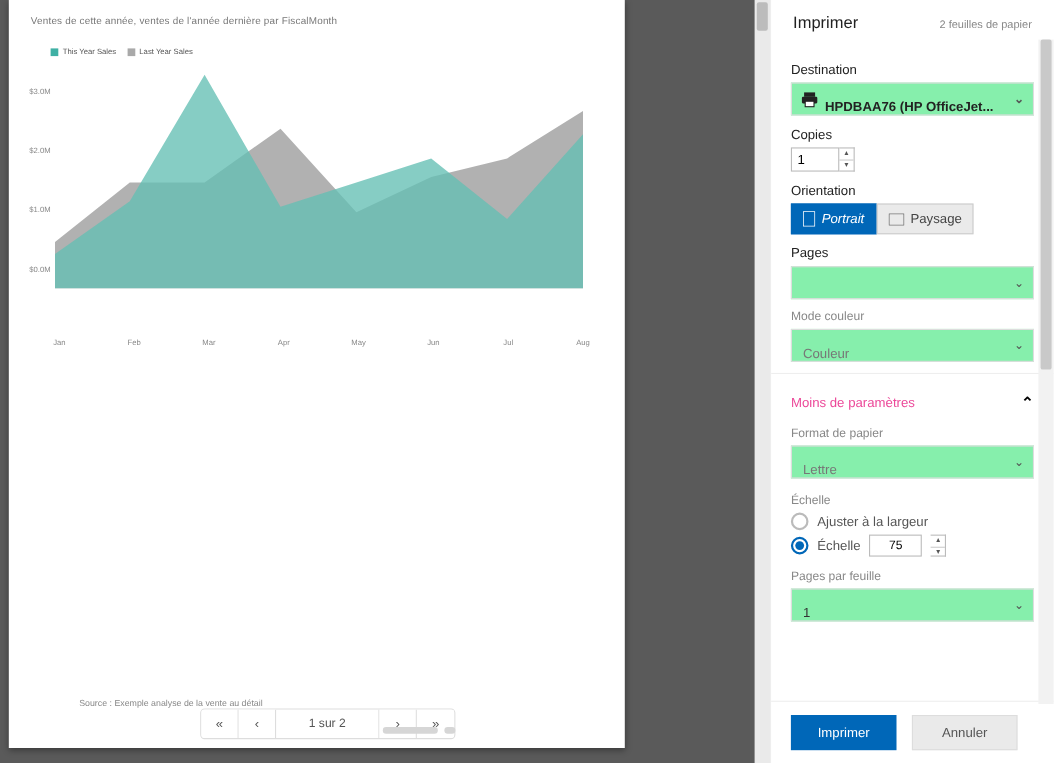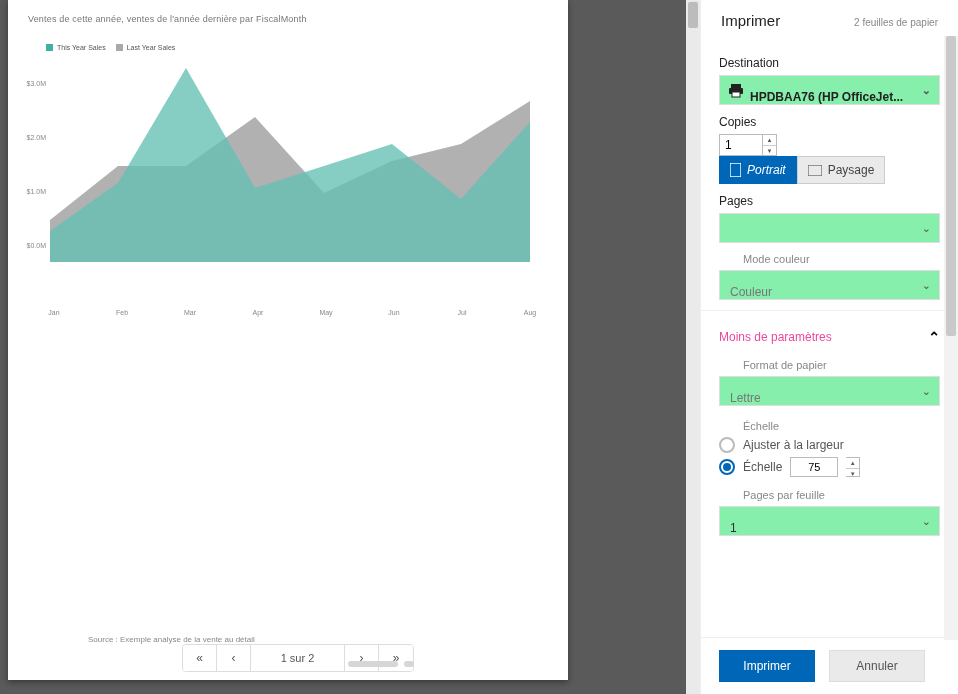--- a/index.html
+++ b/index.html
@@ -70,21 +70,21 @@
       position: absolute;
       bottom: -14px;
       font-size: 7px;
       color: #888;
       transform: translateX(-50%);
     }
     svg.plot { position: absolute; left: 26px; top: 20px; }
     .page-footer {
       position: absolute;
       bottom: 36px;
-      left: 32px;
+      left: 16px;
       font-size: 8px;
       color: #888;
       padding-left: 48px;
     }
     .pagination {
       position: absolute;
       bottom: 8px;
       left: 174px;
       display: flex;
       border: 1px solid #ddd;
@@ -167,21 +167,21 @@
       padding: 6px 18px 0 18px;
       overflow-y: auto;
       flex: 1;
     }
     .section-label {
       font-size: 12px;
       color: #222;
       margin-top: 10px;
       margin-bottom: 5px;
     }
-    .section-label.muted { color: #888; font-size: 11px; margin-left: 24px; }
+    .section-label.muted { color: #888; font-size: 11px; }
     .dest-select, .plain-select {
       width: 100%;
       height: 30px;
       background: #86efac;
       border: 1px solid #ddd;
       font-size: 12px;
       padding: 0 26px 0 30px;
       position: relative;
       display: flex;
       align-items: flex-end;
@@ -376,20 +376,21 @@
 
     <div class="section-label">Copies</div>
     <div class="copies-row">
       <input type="text" value="1" style="">
       <div class="spinner">
         <span>▴</span>
         <span>▾</span>
       </div>
     </div>
 
+    <div class="section-label">Orientation</div>
     <div class="orient-row">
       <div class="orient-btn active">
         <svg width="11" height="14">
             <rect x="0" y="0" width="11" height="14" rx="1" fill="none" stroke="#fff" stroke-width="1.4"></rect>
           </svg>
         <span>Portrait</span>
       </div>
       <div class="orient-btn">
         <svg width="14" height="11">
             <rect x="0" y="0" width="14" height="11" rx="1" fill="none" stroke="#777" stroke-width="1.4"></rect>

